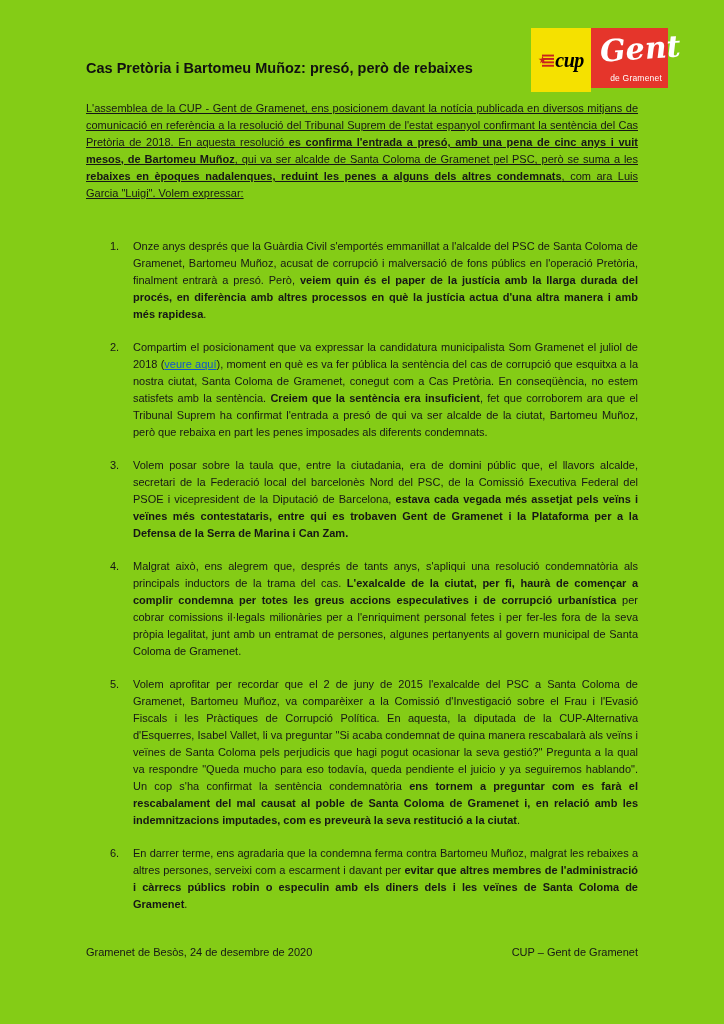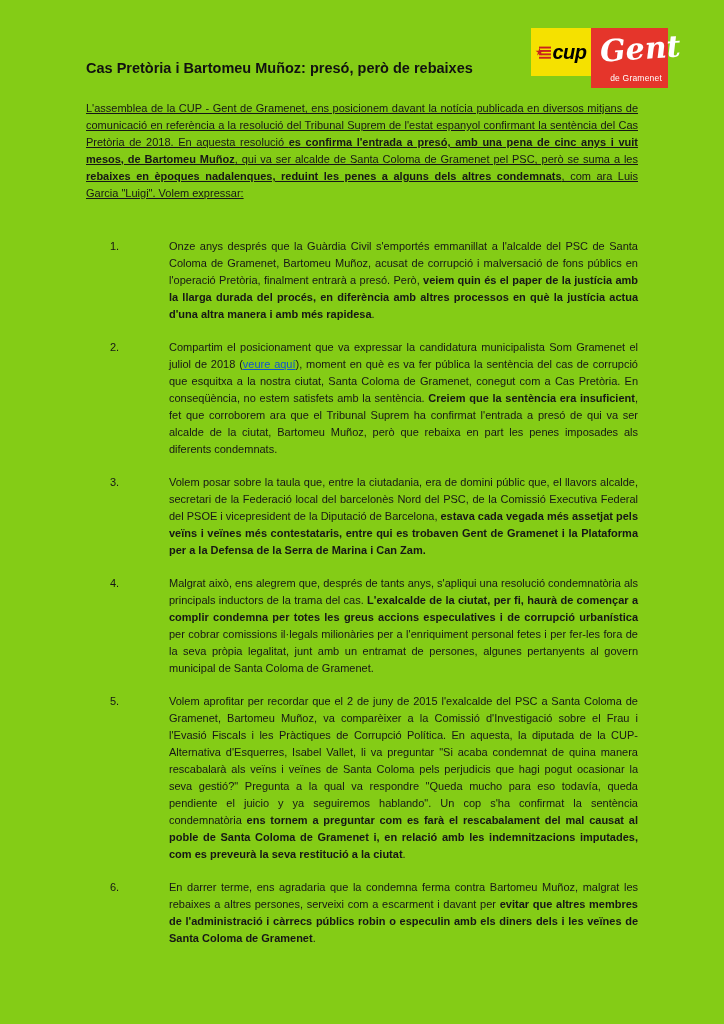--- a/index.html
+++ b/index.html
@@ -14,22 +14,22 @@
     position:relative;width:724px;height:1024px;background:#84cc16;
     font-family:"Liberation Sans",sans-serif;color:var(--text-black);
     overflow:hidden;
   }
   .title{
     position:absolute;top:60px;left:86px;margin:0;
     font-size:14.5px;font-weight:700;color:#111;
   }
   .logo{position:absolute;top:28px;left:531px;height:60px;display:flex;}
   .logo-cup{
-    width:60px;height:48px;background:var(--logo-yellow);
-    display:flex;align-items:center;justify-content:center;
+    width:60px;height:64px;background:var(--logo-yellow);
+    display:flex;align-items:center;justify-content:center;font-family:Liberation Serif, serif;
   }
   .flag{margin-right:1px;display:block;}
   .cup-word{
     font-size:20px;font-weight:700;font-style:italic;color:#000;
     letter-spacing:-0.5px;line-height:1;
   }
   .logo-gent{
     width:77px;height:60px;background:var(--logo-red);
     position:relative;color:#fff;
   }
@@ -42,21 +42,21 @@
     position:absolute;bottom:5px;right:6px;font-size:8.5px;letter-spacing:0.2px;
   }
   .content{
     position:absolute;top:100px;left:86px;width:552px;
     font-size:11px;line-height:17px;text-align:justify;
   }
   .intro{margin:0;text-decoration:underline;}
   .items{margin-top:36px;}
   .item{display:flex;margin-bottom:16px;padding-left:24px;}
   .num{flex:0 0 23px;}
-  .body{flex:1;text-align:justify;margin-left:36px;}
+  .body{flex:1;text-align:justify;}
   .b{font-weight:700;}
   .doc-link{color:var(--link-blue);text-decoration:underline;cursor:pointer;}
   .footer{
     position:absolute;top:946px;left:86px;width:552px;
     display:flex;justify-content:space-between;font-size:11px;
   }
 </style>
 </head>
 <body>
 
@@ -109,14 +109,18 @@
       <div class="body"><span>Volem aprofitar per recordar que el 2 de juny de 2015 l'exalcalde del PSC a Santa Coloma de Gramenet, Bartomeu Muñoz, va comparèixer a la Comissió d'Investigació sobre el Frau i l'Evasió Fiscals i les Pràctiques de Corrupció Política. En aquesta, la diputada de la CUP-Alternativa d'Esquerres, Isabel Vallet, li va preguntar "Si acaba condemnat de quina manera rescabalarà als veïns i veïnes de Santa Coloma pels perjudicis que hagi pogut ocasionar la seva gestió?" Pregunta a la qual va respondre "Queda mucho para eso todavía, queda pendiente el juicio y ya seguiremos hablando". Un cop s'ha confirmat la sentència condemnatòria </span><span class="b">ens tornem a preguntar com es farà el rescabalament del mal causat al poble de Santa Coloma de Gramenet i, en relació amb les indemnitzacions imputades, com es preveurà la seva restitució a la ciutat</span><span>.</span></div>
     </div>
 
     <div class="item">
       <span class="num">6.</span>
       <div class="body"><span>En darrer terme, ens agradaria que la condemna ferma contra Bartomeu Muñoz, malgrat les rebaixes a altres persones, serveixi com a escarment i davant per </span><span class="b">evitar que altres membres de l'administració i càrrecs públics robin o especulin amb els diners dels i les veïnes de Santa Coloma de Gramenet</span><span>.</span></div>
     </div>
   </div>
   </div>
 
+  <div class="footer">
+    <span>Gramenet de Besòs, 24 de desembre de 2020</span>
+    <span>CUP – Gent de Gramenet</span>
+  </div>
 
 </div>
 
 </body></html>

